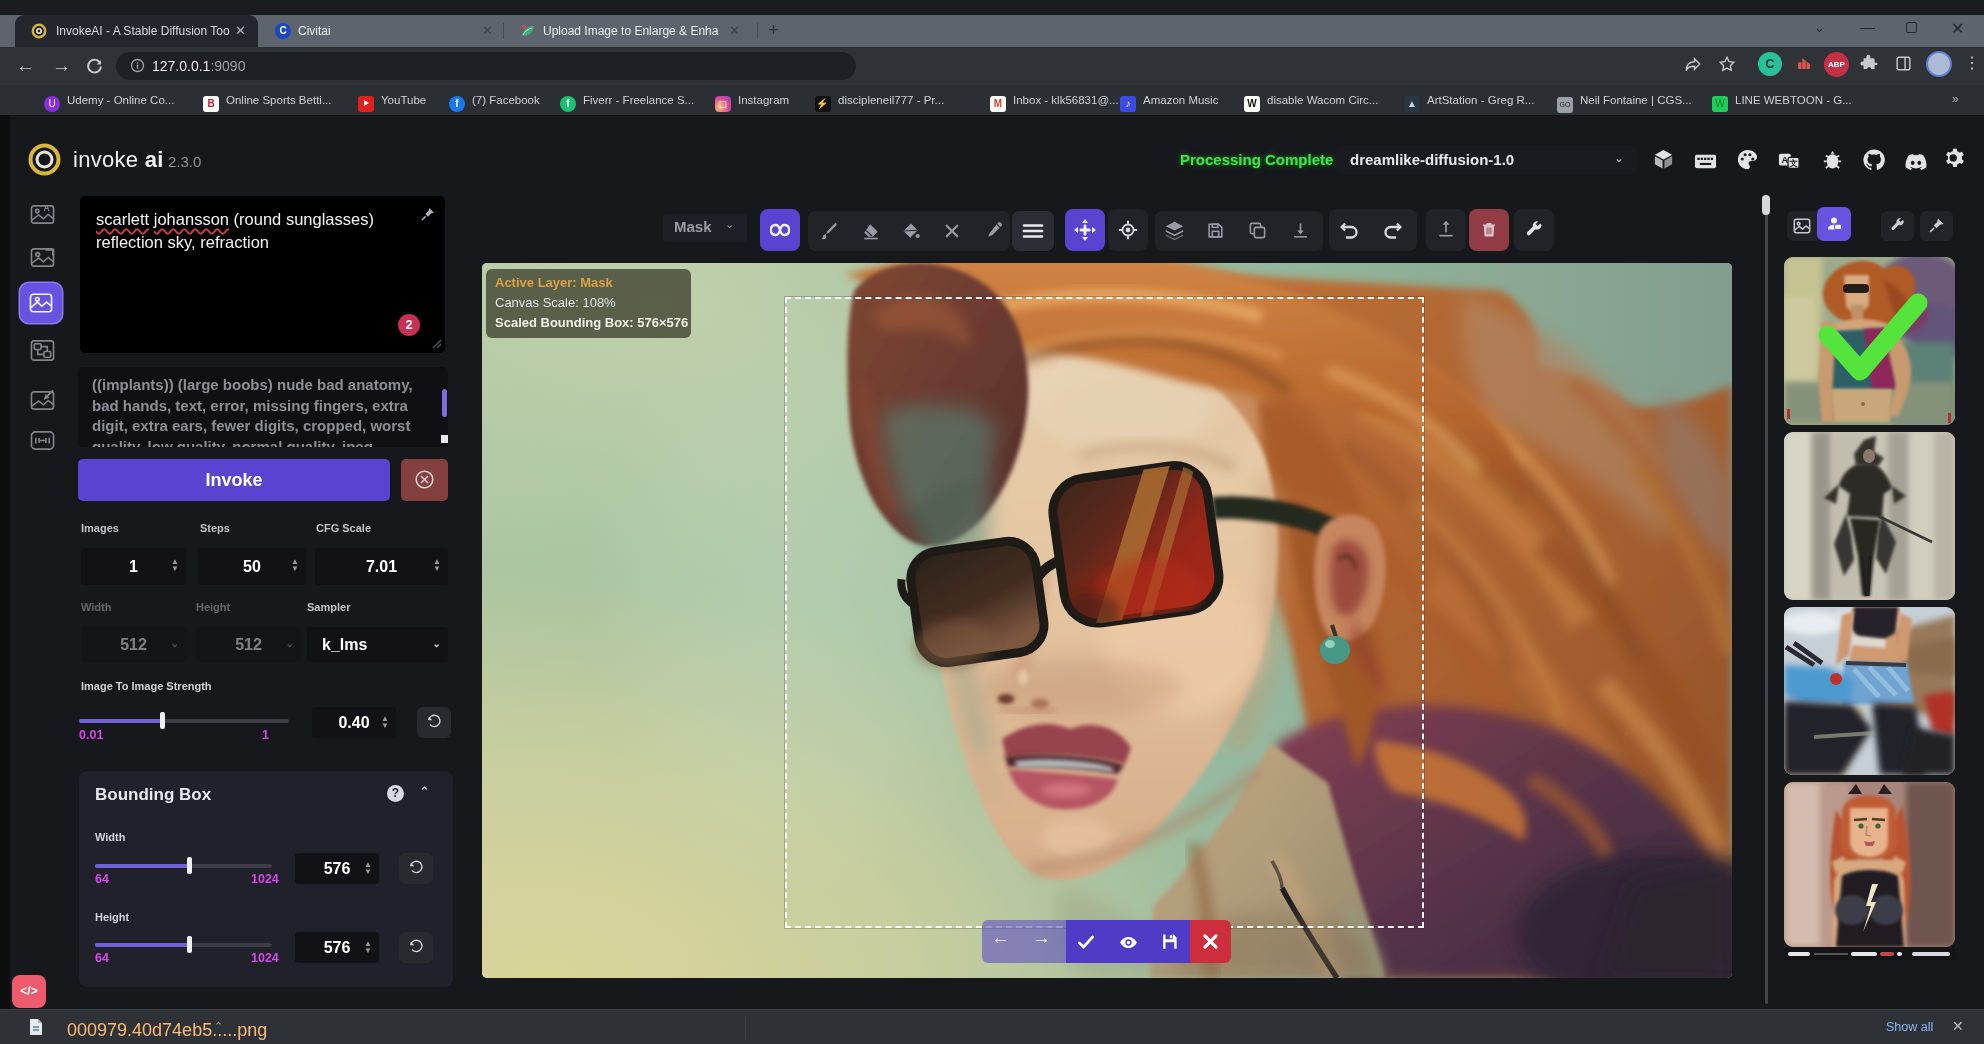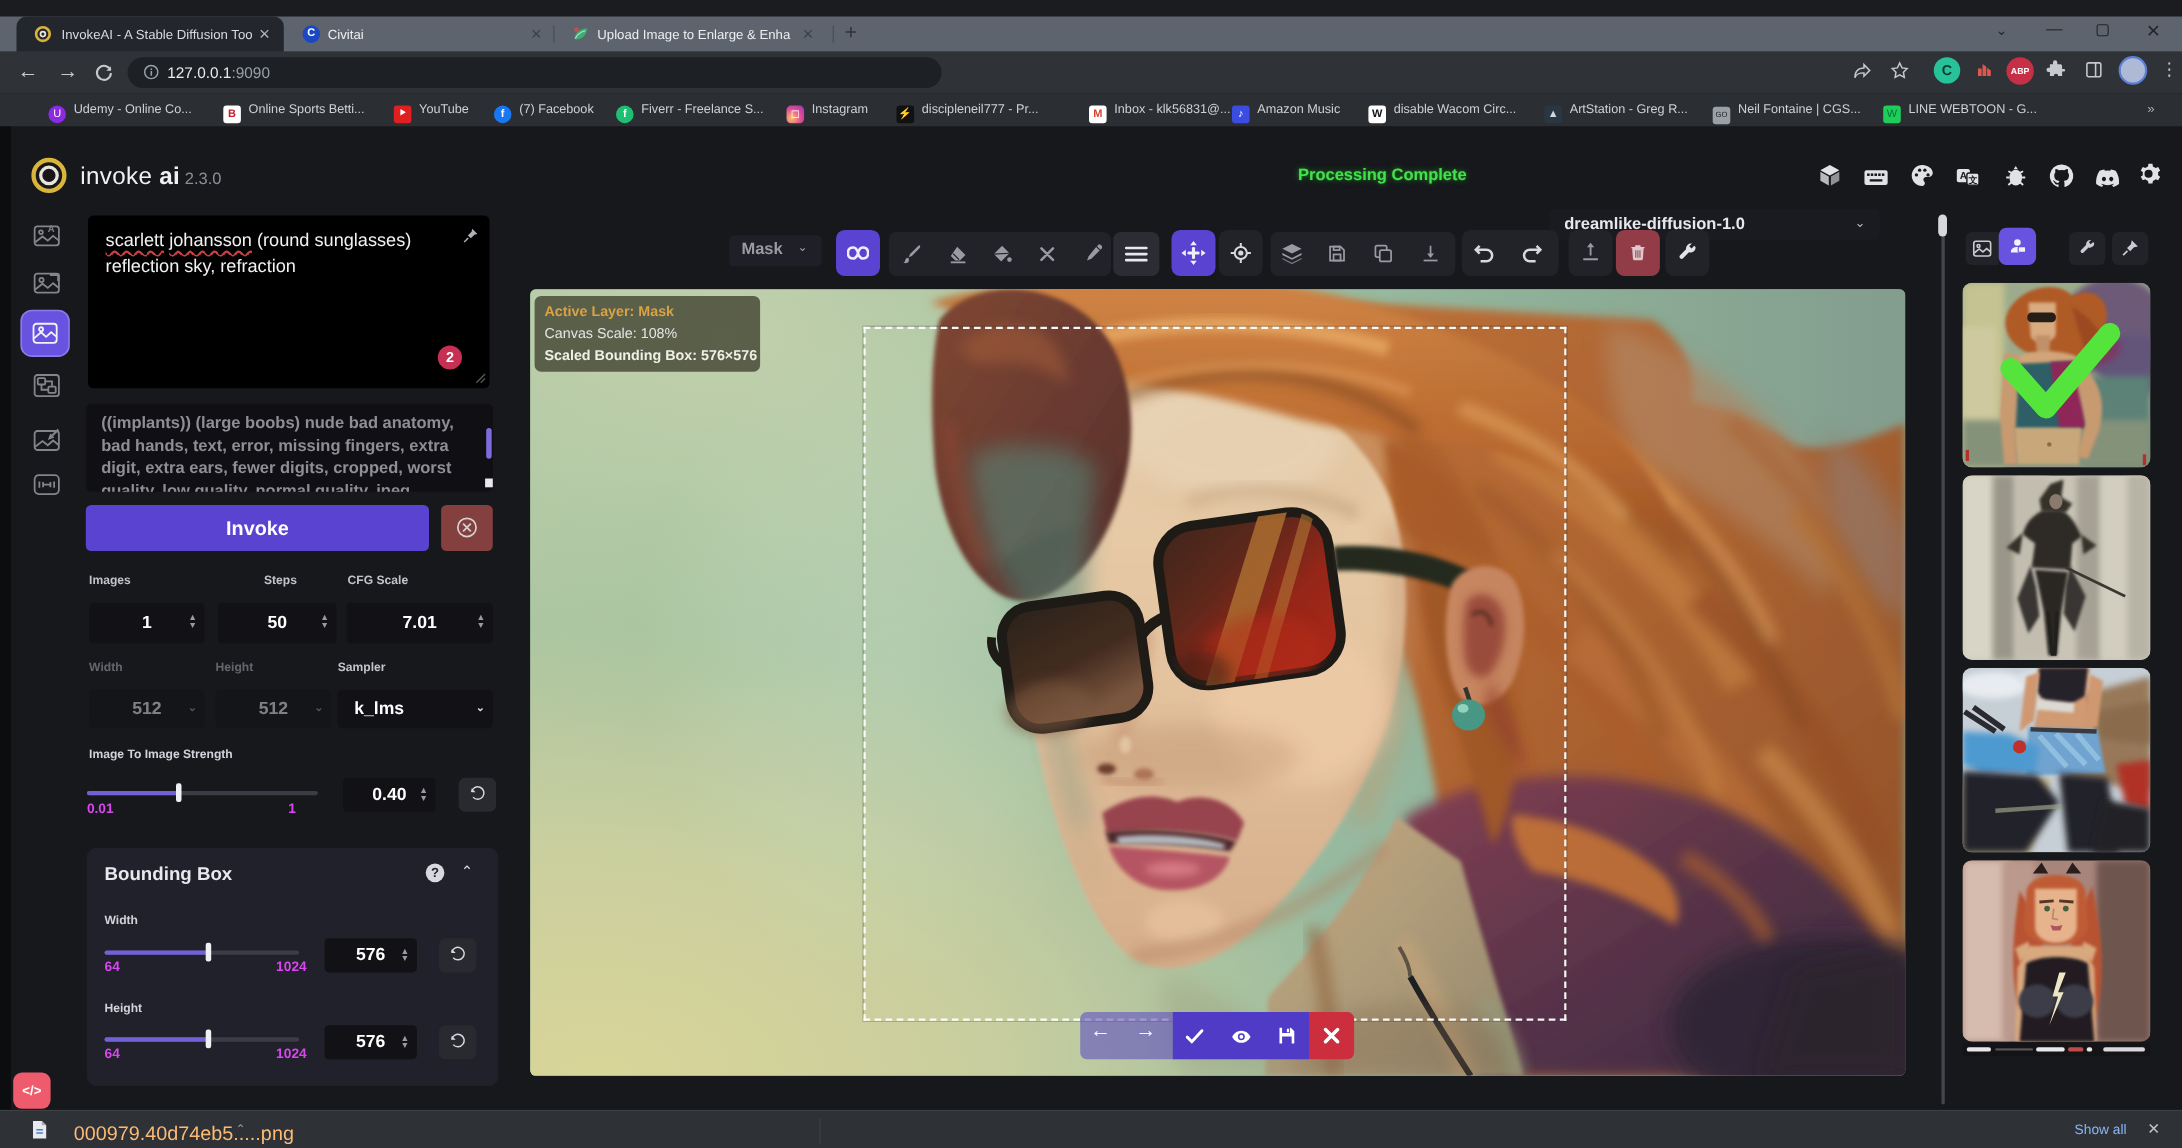--- a/index.html
+++ b/index.html
@@ -134,21 +134,21 @@
 <div class="abs" id="app">
 <div class="abs" id="appleft"></div>
 
 <svg class="abs" style="left:27px;top:142px;margin-top:-115px;" width="35" height="35" viewBox="0 0 35 35">
   <circle cx="17.5" cy="17.5" r="14" fill="none" stroke="#d9b53c" stroke-width="4"></circle>
   <circle cx="17.5" cy="17.5" r="7.5" fill="none" stroke="#e9e5da" stroke-width="3"></circle>
   <circle cx="17.5" cy="17.5" r="4" fill="#15151a"></circle>
 </svg>
 <div class="abs" style="left:73px;top:32px;font-size:22px;letter-spacing:0.3px;color:#f0f0f2;">invoke <b>ai</b><span style="font-size:15px;letter-spacing:0;color:#8e8e96;">  2.3.0</span></div>
 <div class="abs" style="left:1180px;top:36px;font-size:15px;font-weight:bold;color:#45e04d;text-shadow:0 0 6px #1d7a24,0 0 2px #1d7a24;">Processing Complete</div>
-<div class="abs" style="left:1408px;top:31px;width:301px;height:28px;background:#1a1b20;border-radius:4px;margin-top:44px;">
+<div class="abs" style="left:1336px;top:31px;width:301px;height:28px;background:#1a1b20;border-radius:4px;">
   <div class="abs" style="left:14px;top:5px;font-size:15px;font-weight:bold;color:#e8e8ec;">dreamlike-diffusion-1.0</div>
   <div class="abs" style="left:278px;top:5px;color:#b8b8c0;font-size:12px;">⌄</div>
 </div>
 
 <svg class="abs hicon" style="left:1652px;top:33px" width="23" height="23" viewBox="0 0 24 24" fill="#e2e2e6">
         <path d="M12 2 L21 7 L12 12 L3 7 Z"></path>
         <path d="M3 8.5 L11 13 L11 21.5 L3 17 Z" opacity=".8"></path>
         <path d="M21 8.5 L13 13 L13 21.5 L21 17 Z" opacity=".6"></path>
       </svg>
 <svg class="abs hicon" style="left:1694px;top:35px" width="23" height="23" viewBox="0 0 24 24" fill="#e2e2e6">
@@ -245,21 +245,21 @@
 
 <div class="abs" id="invokebtn" style="left:78px;top:344px;width:312px;height:42px;line-height:42px;">Invoke</div>
 <div class="abs" id="cancelbtn" style="left:401px;top:344px;width:47px;height:42px;">
   <svg class="abs" style="left:13px;top:10px" width="21" height="21" viewBox="0 0 24 24" fill="none" stroke="#d8cfd0" stroke-width="1.8">
           <circle cx="12" cy="12" r="9.5"></circle>
           <path d="M8 8 L16 16 M16 8 L8 16"></path>
         </svg>
 </div>
 
 <div class="abs panel-label" style="left:81px;top:407px;">Images</div>
-<div class="abs panel-label" style="left:200px;top:407px;margin-left:40px;">Steps</div>
+<div class="abs panel-label" style="left:200px;top:407px;">Steps</div>
 <div class="abs panel-label" style="left:316px;top:407px;">CFG Scale</div>
 <div class="abs numinput" style="left:81px;top:433px;width:105px;height:37px;line-height:37px;">1<div class="stepper" style="top:10px;">▲<br>▼</div></div>
 <div class="abs numinput" style="left:198px;top:433px;width:108px;height:37px;line-height:37px;">50<div class="stepper" style="top:10px;">▲<br>▼</div></div>
 <div class="abs numinput" style="left:315px;top:433px;width:133px;height:37px;line-height:37px;">7.01<div class="stepper" style="top:10px;">▲<br>▼</div></div>
 
 <div class="abs panel-label disabled50" style="left:81px;top:486px;">Width</div>
 <div class="abs panel-label disabled50" style="left:196px;top:486px;">Height</div>
 <div class="abs panel-label" style="left:307px;top:486px;">Sampler</div>
 <div class="abs numinput disabled50" style="left:81px;top:512px;width:105px;height:35px;line-height:35px;">512<div class="stepper" style="top:13px;font-size:10px;">⌄</div></div>
 <div class="abs numinput disabled50" style="left:196px;top:512px;width:105px;height:35px;line-height:35px;">512<div class="stepper" style="top:13px;font-size:10px;">⌄</div></div>

